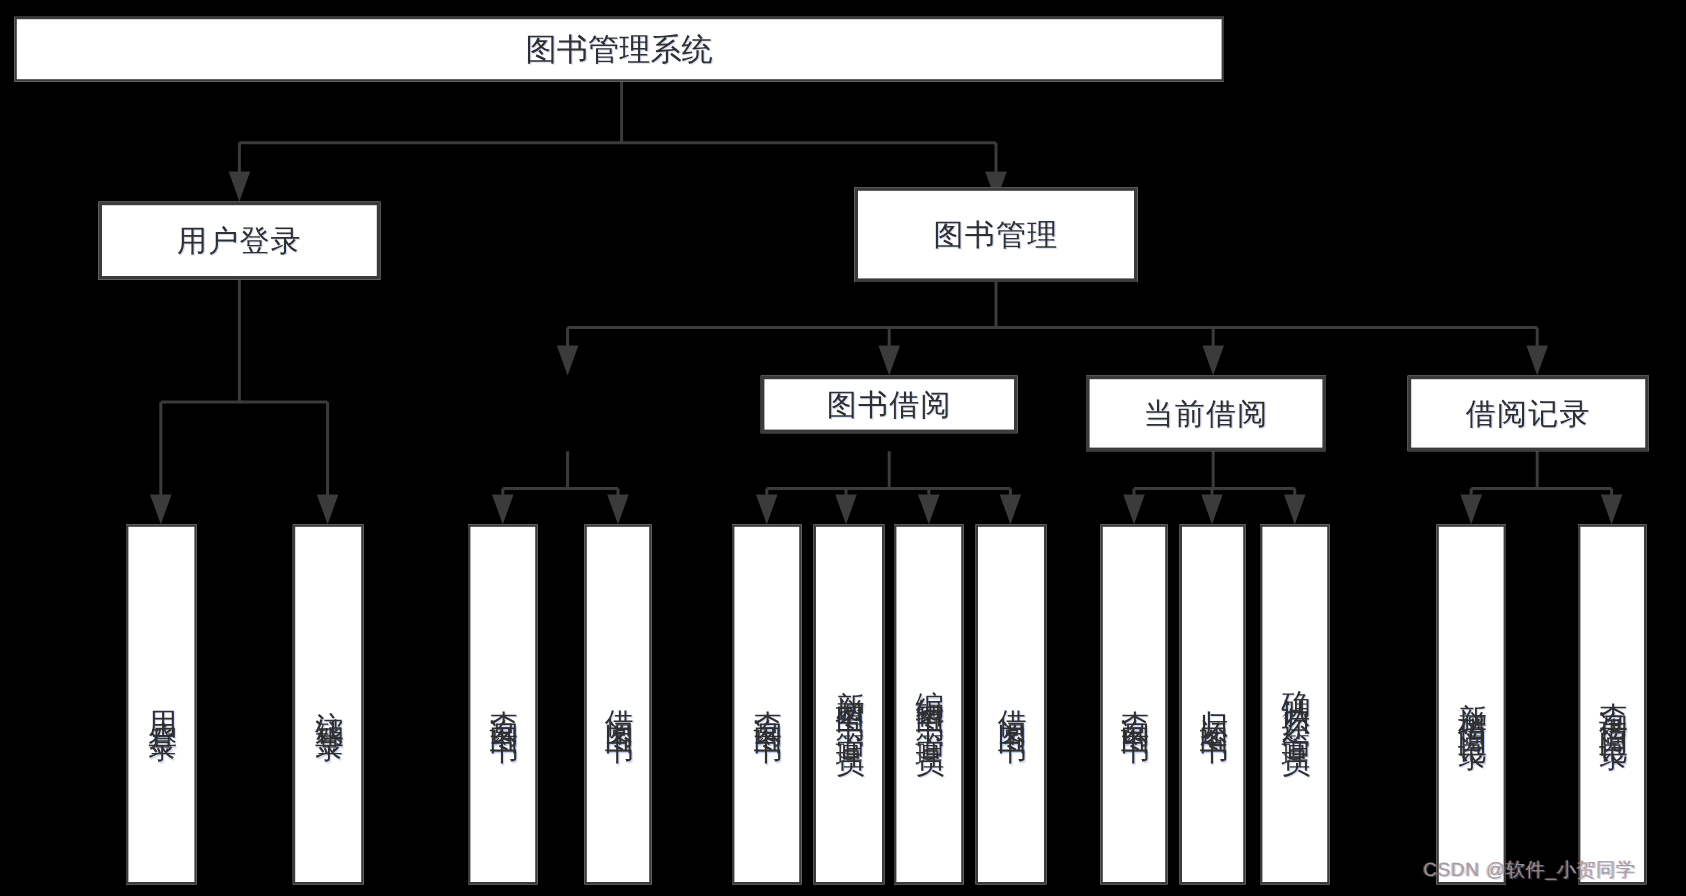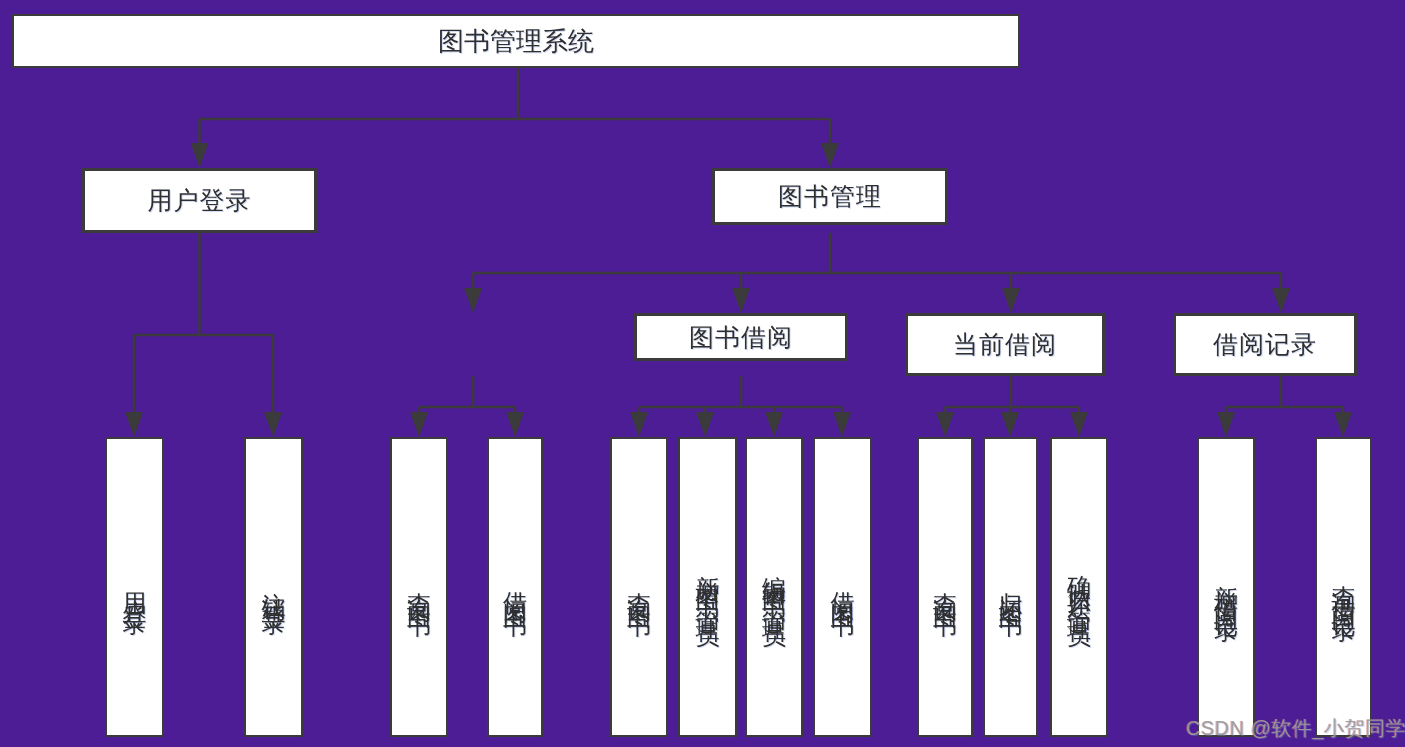--- a/index.html
+++ b/index.html
@@ -1,19 +1,19 @@
 <!DOCTYPE html>
 <html><head>
 <meta charset="utf-8">
 <style>
   html,body{margin:0;padding:0;background:#ffffff;}
   .canvas{
     position:relative;
     width:1405px;height:747px;
-    background:#4c1d95;
+    background:#000000;
     font-family:"Liberation Sans","DejaVu Sans",sans-serif;
     overflow:hidden;
   }
   .wires{position:absolute;left:0;top:0;z-index:0;}
   .box{
     position:absolute;
     box-sizing:border-box;
     background:#ffffff;
     border:3px solid #3b3b3b;
     display:flex;align-items:center;justify-content:center;
@@ -30,21 +30,21 @@
     border-width:2px;
     font-size:24px;
     writing-mode:vertical-rl;
     text-orientation:mixed;
     letter-spacing:7px;
   }
   .watermark{
     position:absolute;
     left:1186px;top:715px;
     z-index:5;
-    font-size:20px;
+    font-size:16px;
     color:rgba(155,155,155,0.92);
     letter-spacing:0.5px;
     text-shadow:-1px 0 0 rgba(205,110,100,0.45), 1px 1px 0 rgba(130,150,220,0.35);
     white-space:nowrap;
   }
 </style>
 </head>
 <body>
 
 <div class="canvas">
@@ -89,31 +89,31 @@
     </g>
   </svg>
 
   <div class="box root-box" style="left:12px;top:14px;width:1008px;height:54px">
     <span class="lbl">图书管理系统</span>
   </div>
 
   <div class="box h-box" style="left:82px;top:168px;width:235px;height:65px">
     <span class="lbl">用户登录</span>
   </div>
-  <div class="box h-box" style="left:712px;top:168px;width:236px;height:57px">
+  <div class="box h-box" style="left:712px;top:156px;width:236px;height:79px">
     <span class="lbl">图书管理</span>
   </div>
 
   <div class="box h-box" style="left:634px;top:313px;width:214px;height:48px">
     <span class="lbl">图书借阅</span>
   </div>
   <div class="box h-box" style="left:905px;top:313px;width:200px;height:63px">
     <span class="lbl">当前借阅</span>
   </div>
-  <div class="box h-box" style="left:1173px;top:313px;width:184px;height:63px">
+  <div class="box h-box" style="left:1173px;top:313px;width:201px;height:63px">
     <span class="lbl">借阅记录</span>
   </div>
 
   <div class="box leaf" style="left:105px;top:437px;width:59px;height:300px">
     <span class="lbl">用户登录</span>
   </div>
   <div class="box leaf" style="left:244px;top:437px;width:59px;height:300px">
     <span class="lbl">注销登录</span>
   </div>
 

